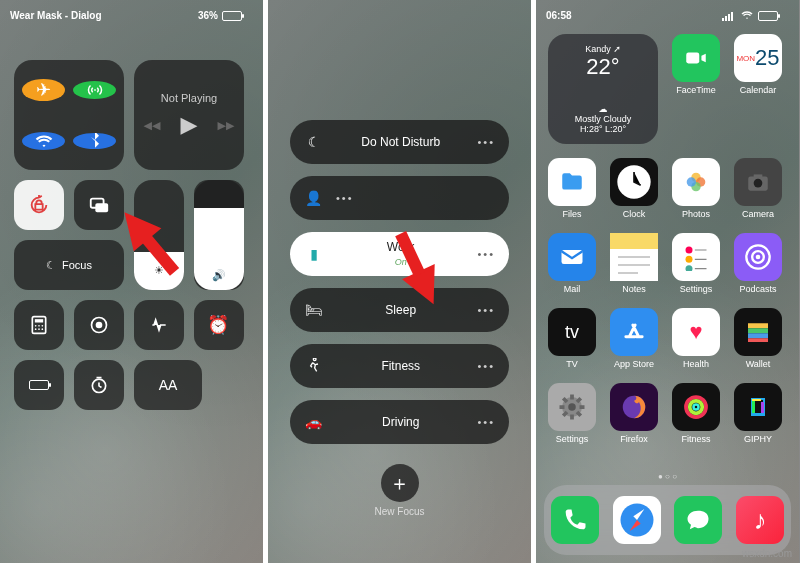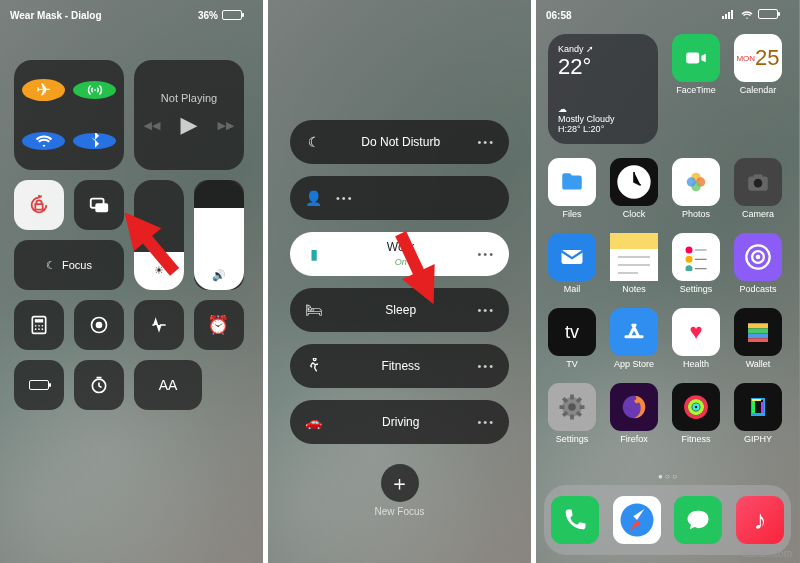--- a/index.html
+++ b/index.html
@@ -28,21 +28,21 @@
                 radial-gradient(circle at 80% 30%, rgba(0,0,0,.1) 0, transparent 60%);
   }
   .gap { width: 5px; background: #fff; }
   
   .status {
     position: absolute; top:0; left:0; right:11px;
     padding: 8px 10px 0; height:22px;
     display:flex; justify-content:space-between; align-items:center;
     font-size:10px; font-weight:600;
   }
-  .status .right { display:flex; gap:4px; align-items:flex-start; }
+  .status .right { display:flex; gap:4px; align-items:flex-end; }
   .bars { width:14px; height:10px; display:flex; gap:1px; align-items:flex-end;}
   .bars span{background:#fff; width:2px;}
   .batt { width:20px; height:10px; border:1px solid #fff; border-radius:2px; position:relative;}
   .batt::after{content:"";position:absolute;right:-3px;top:2px;width:2px;height:4px;background:#fff;border-radius:1px;}
   .batt .fill{background:#fff;height:100%;}
   
   .cc { position:relative; padding: 60px 14px 0; }
   .cc .row { display:flex; gap:10px; margin-bottom:10px;}
   .module {
     background: rgba(30,30,30,.75);
@@ -82,21 +82,21 @@
   .pill.active{background:#fff;color:#222;}
   .pill.active .sub{font-size:9px;color:#6a6;font-style:italic;}
   .plusbtn{width:38px;height:38px;border-radius:50%;background:rgba(30,30,30,.78);display:flex;align-items:center;justify-content:center;margin:20px auto 4px;font-size:20px;}
   .newfocus{text-align:center;font-size:10px;color:#ddd;}
   
   .home{position:relative;padding:34px 12px 0;}
   .hrow{display:flex;gap:14px;margin-bottom:14px;}
   .widget{
     width:110px;height:110px;border-radius:18px;
     background:rgba(40,40,45,.7);padding:10px;
-    display:flex;flex-direction:column;justify-content:space-between;font-size:9px;
+    display:flex;flex-direction:column;justify-content:space-between;font-size:9px;text-align:center;
   }
   .icon{
     width:48px;height:48px;border-radius:11px;
     display:flex;align-items:center;justify-content:center;
     font-size:22px;color:#fff;
   }
   .appcol{display:flex;flex-direction:column;align-items:center;gap:3px;}
   .applabel{font-size:9px;color:#fff;}
   .dock{
     position:absolute;bottom:8px;left:8px;right:8px;height:70px;
@@ -306,21 +306,21 @@
             <svg width="26" height="26" viewBox="0 0 24 24">
                 <rect x="3" y="7" width="12" height="10" rx="2" fill="#fff"></rect>
                 <path fill="#fff" d="M17 10l4-2v8l-4-2z"></path>
               </svg>
           </div>
           <span class="applabel">FaceTime</span>
         </div>
         <div class="appcol">
           <div class="icon" style="background:#fff;color:#e33;flex-direction:row;font-size:8px">
             <span>MON</span>
-            <span style="font-size:22px;color:#a16207">25</span>
+            <span style="font-size:22px;color:#0c4a6e">25</span>
           </div>
           <span class="applabel">Calendar</span>
         </div>
       </div>
     </div>
 
     <div class="hrow">
         <div class="appcol">
     <div class="icon" style="background:#fff">
             <svg width="26" height="26" viewBox="0 0 24 24">

